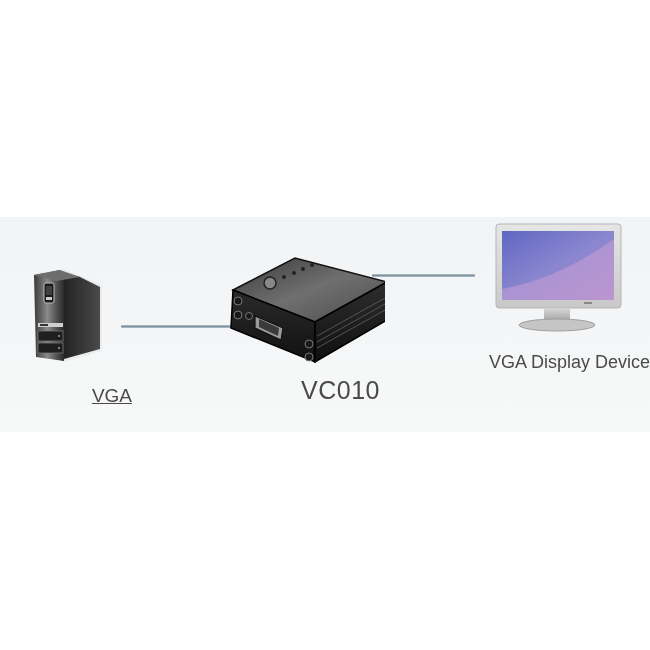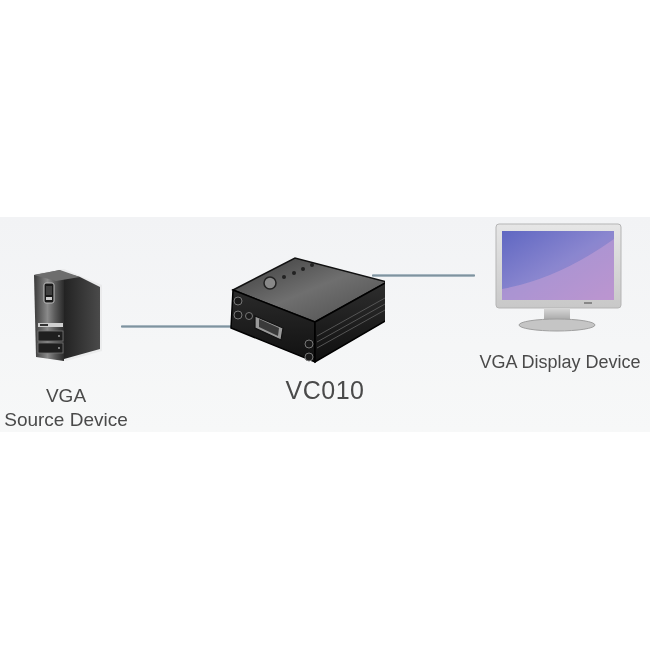--- a/index.html
+++ b/index.html
@@ -12,24 +12,24 @@
     }
 
     .line {
       position: absolute; height: 3px; border-radius: 1px;
       background: linear-gradient(to bottom, #b9c6cf, #7f939f 50%, #b9c6cf);
     }
     .line-left  { left: 121px; top: 325px; width: 134px; }
     .line-right { left: 372px; top: 274px; width: 103px; }
 
     .label {
-      position: absolute; color: #4a4a4a; text-align: center; white-space: nowrap;
+      position: absolute; color: #4a4a4a; text-align: right; white-space: nowrap;
       font-family: "Liberation Sans", sans-serif;
     }
-    .label-source { left: 0; top: 384px; width: 132px; font-size: 19px; line-height: 24px; }
+    .label-source { left: 0; top: 384px; width: 132px; font-size: 19px; line-height: 24px; text-decoration: underline; }
     .label-device { left: 270px; top: 375px; width: 110px; font-size: 25px; line-height: 30px; letter-spacing: 0.5px; }
     .label-display { left: 470px; top: 351px; width: 180px; font-size: 18px; line-height: 22px; }
 
     .device-svg { position: absolute; }
     .pc-svg { left: 28px; top: 265px; }
     .vc-svg { left: 225px; top: 250px; }
     .mon-svg { left: 488px; top: 219px; }
   </style>
 </head>
 <body>
@@ -129,16 +129,15 @@
   <rect x="8" y="5" width="125" height="84" rx="3" fill="url(#bezel)" stroke="#b5b5b5" stroke-width="1"></rect>
   <rect x="14" y="12" width="112" height="69" fill="url(#screen)"></rect>
   <path d="M14,70 Q70,60 126,20 L126,81 L14,81 Z" fill="#c7a1d6" opacity="0.55"></path>
   <rect x="96" y="83" width="8" height="2" fill="#888"></rect>
   <rect x="56" y="89" width="26" height="12" fill="url(#stand)"></rect>
   <ellipse cx="69" cy="106" rx="38" ry="6" fill="#c5c5c5" stroke="#9f9f9f" stroke-width="1"></ellipse>
 </svg>
 
 <div class="label label-source">
   <div>VGA</div>
-  <div>Source Device</div>
 </div>
 <div class="label label-device">VC010</div>
 <div class="label label-display">VGA Display Device</div>
 
 </body></html>

